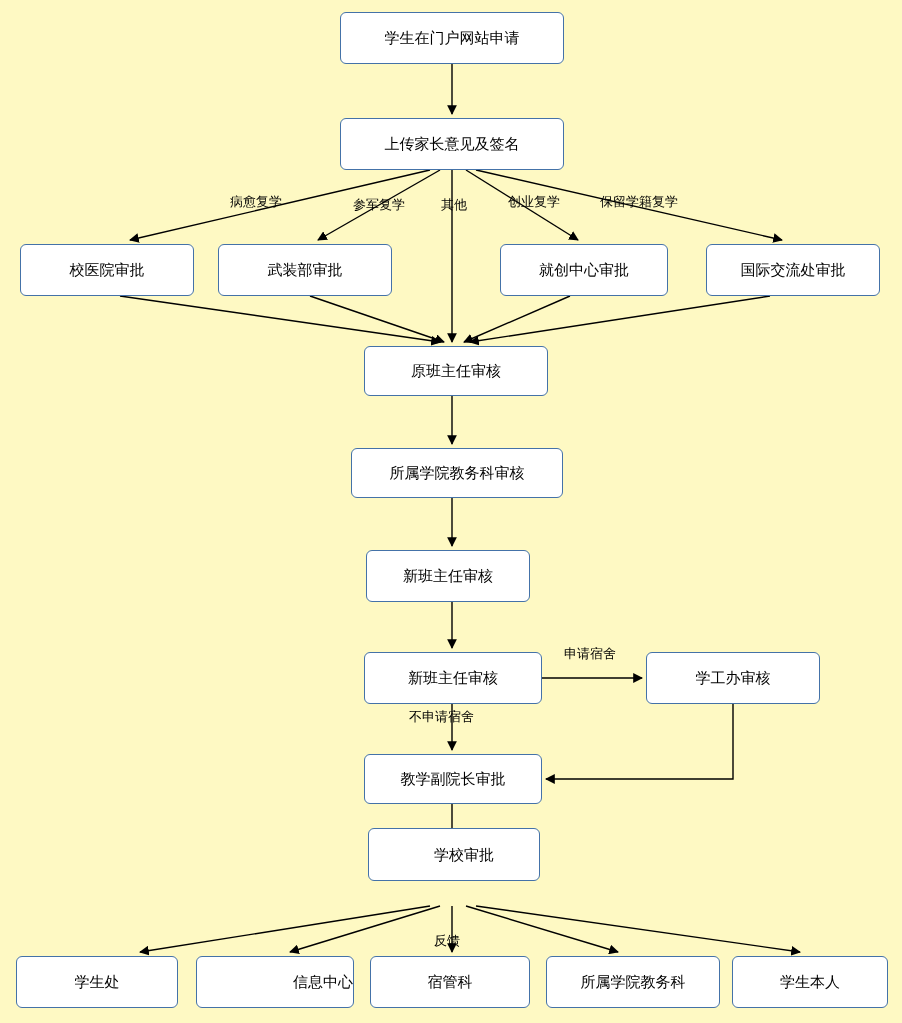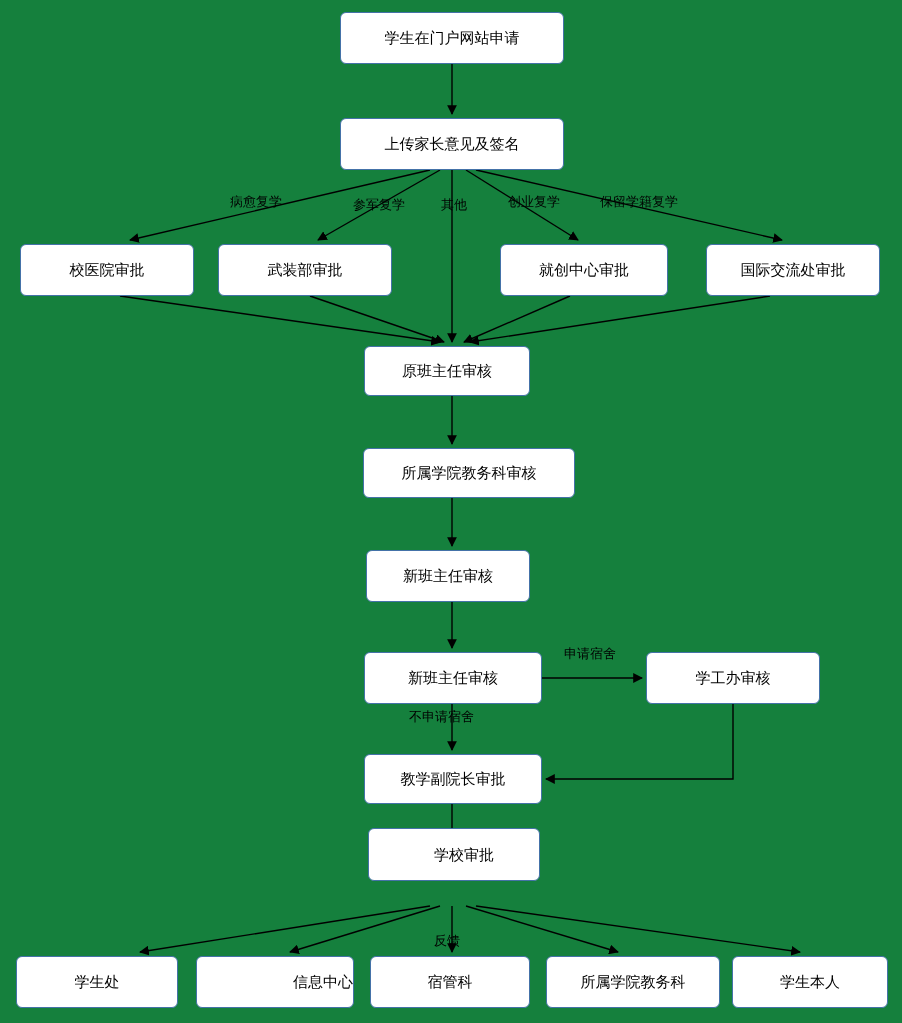--- a/index.html
+++ b/index.html
@@ -7,21 +7,21 @@
     padding: 0;
     background: #ffffff;
   }
   body {
     font-family: "Liberation Sans", "DejaVu Sans", sans-serif;
   }
   #canvas {
     position: relative;
     width: 902px;
     height: 1023px;
-    background: #15803d;
+    background: #fef9c3;
     overflow: hidden;
   }
   #edges {
     position: absolute;
     left: 0;
     top: 0;
     width: 902px;
     height: 1023px;
     pointer-events: none;
   }
@@ -107,24 +107,24 @@
   </div>
   <div class="node" style="left:218px;top:244px;width:174px;height:52px;">
     <span>武装部审批</span>
   </div>
   <div class="node" style="left:500px;top:244px;width:168px;height:52px;">
     <span>就创中心审批</span>
   </div>
   <div class="node" style="left:706px;top:244px;width:174px;height:52px;">
     <span>国际交流处审批</span>
   </div>
-  <div class="node" style="left:364px;top:346px;width:166px;height:50px;">
+  <div class="node" style="left:364px;top:346px;width:184px;height:50px;">
     <span>原班主任审核</span>
   </div>
-  <div class="node" style="left:363px;top:448px;width:212px;height:50px;">
+  <div class="node" style="left:351px;top:448px;width:212px;height:50px;">
     <span>所属学院教务科审核</span>
   </div>
   <div class="node" style="left:366px;top:550px;width:164px;height:52px;">
     <span>新班主任审核</span>
   </div>
   <div class="node" style="left:364px;top:652px;width:178px;height:52px;">
     <span>新班主任审核</span>
   </div>
   <div class="node" style="left:646px;top:652px;width:174px;height:52px;">
     <span>学工办审核</span>

